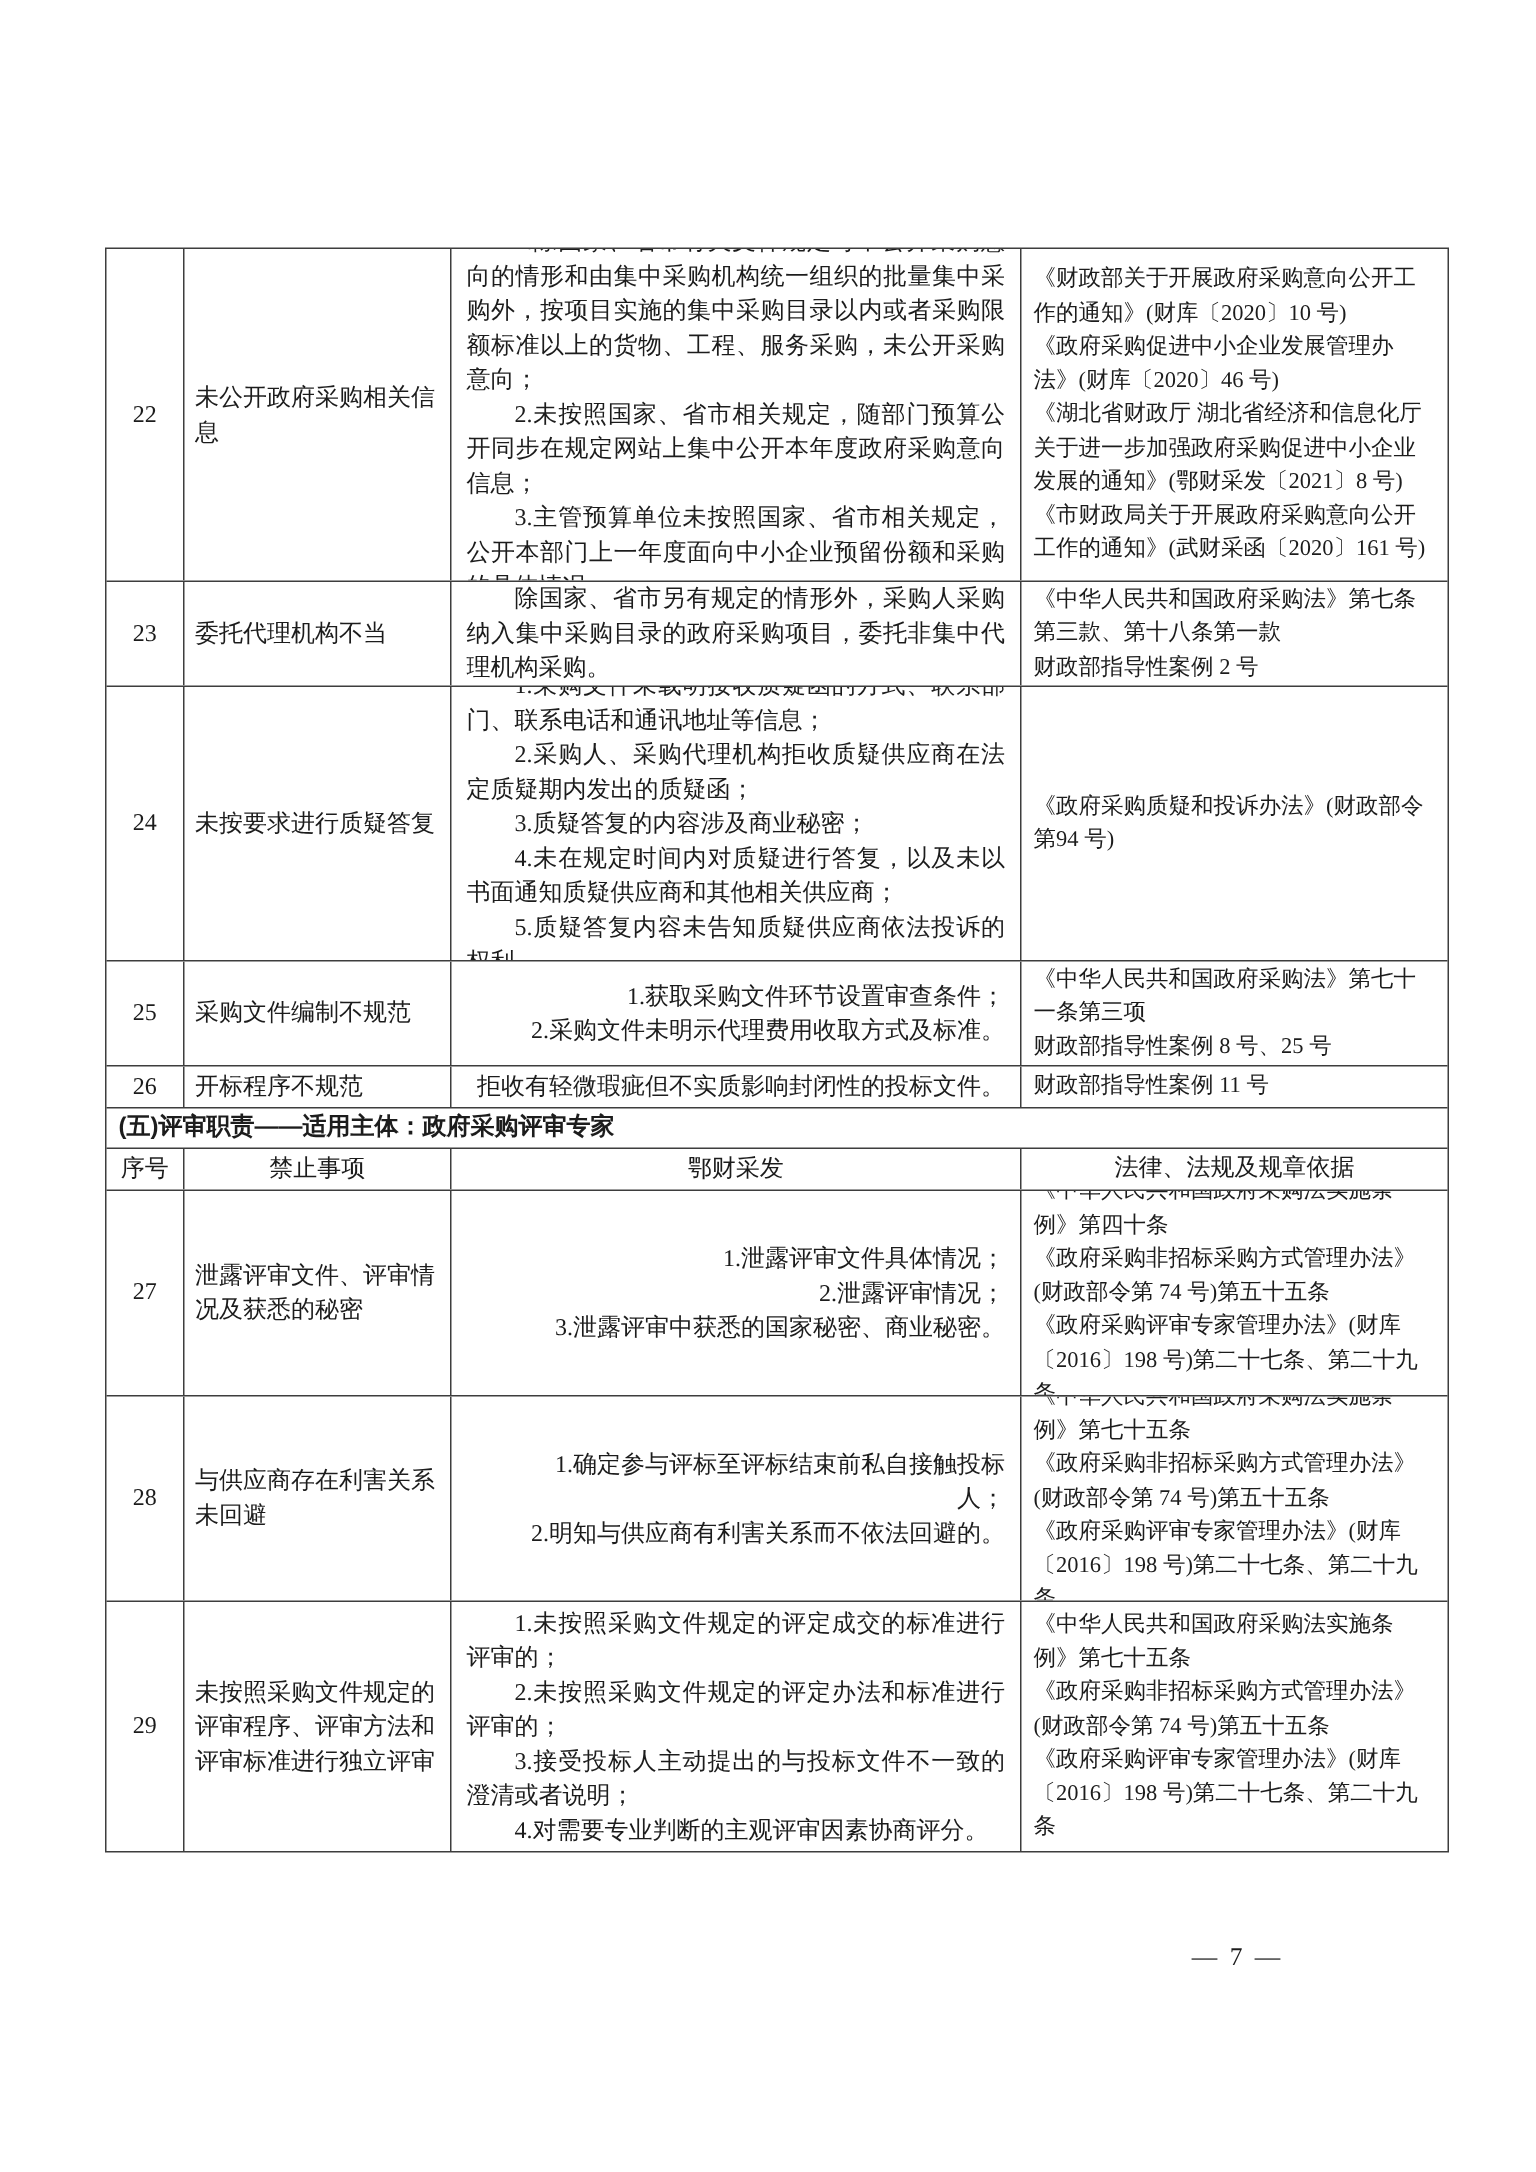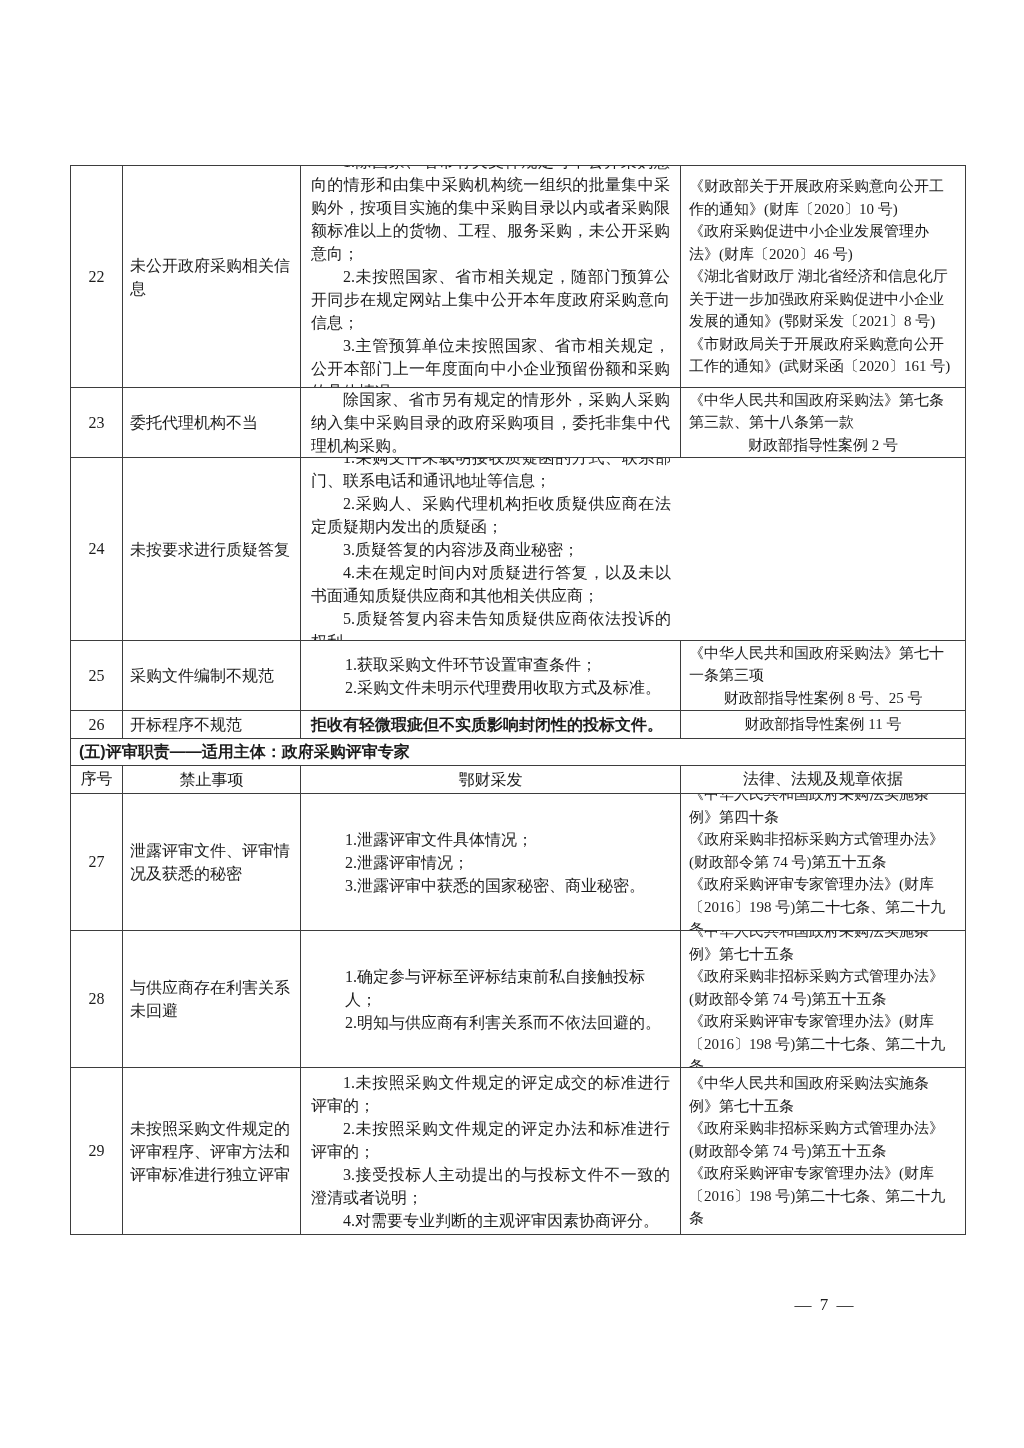--- a/index.html
+++ b/index.html
@@ -21,23 +21,23 @@
   .cell {
     border-right:1px solid #3d3d3d;
     display:flex; flex-direction:column; justify-content:center;
     overflow:hidden;
   }
   .cell:last-child { border-right:none; }
   .cell-no { align-items:center; font-size:16px; }
   .cell-item { padding:2px 7px; font-size:16px; line-height:23px; text-align:left; }
   .cell-content { padding:2px 10px; font-size:16px; line-height:23px; }
   .cell-content p.indent { text-indent:2em; text-align:justify; }
-  .cell-content p.list { padding-left:34px; }
-  .cell-content p.centered { text-align:left;font-weight:bold; }
-  .cell-basis { padding:2px 8px; font-size:15px; line-height:22.5px;align-items:center; }
+  .cell-content p.list { padding-left:34px;text-align:right; }
+  .cell-content p.centered { text-align:right; }
+  .cell-basis { padding:2px 8px; font-size:15px; line-height:22.5px; }
   .section-row {
     display:block; height:27px; line-height:26px; padding:0 8px;
     font-family:"Liberation Sans","DejaVu Sans",sans-serif;
     font-weight:bold; font-size:16px;
   }
   .header-row .cell {
     align-items:center; justify-content:center;
     font-family:"Liberation Sans","DejaVu Sans",sans-serif;
     font-weight:normal; font-size:16px; padding:0 4px; text-align:center;
   }
@@ -78,20 +78,23 @@
     </div>
     <div class="t-row" style="height: 183px;">
       <div class="cell cell-no">24</div>
       <div class="cell cell-item">未按要求进行质疑答复</div>
       <div class="cell cell-content">
         <p class="indent">1.采购文件未载明接收质疑函的方式、联系部门、联系电话和通讯地址等信息；</p>
         <p class="indent">2.采购人、采购代理机构拒收质疑供应商在法定质疑期内发出的质疑函；</p>
         <p class="indent">3.质疑答复的内容涉及商业秘密；</p>
         <p class="indent">4.未在规定时间内对质疑进行答复，以及未以书面通知质疑供应商和其他相关供应商；</p>
         <p class="indent">5.质疑答复内容未告知质疑供应商依法投诉的权利。</p>
+      </div>
+      <div class="cell cell-basis">
+        <p class="basis-line">《政府采购质疑和投诉办法》(财政部令第94 号)</p>
       </div>
     </div>
     <div class="t-row" style="height: 70px;">
       <div class="cell cell-no">25</div>
       <div class="cell cell-item">采购文件编制不规范</div>
       <div class="cell cell-content">
         <p class="list">1.获取采购文件环节设置审查条件；</p>
         <p class="list">2.采购文件未明示代理费用收取方式及标准。</p>
       </div>
       <div class="cell cell-basis">

